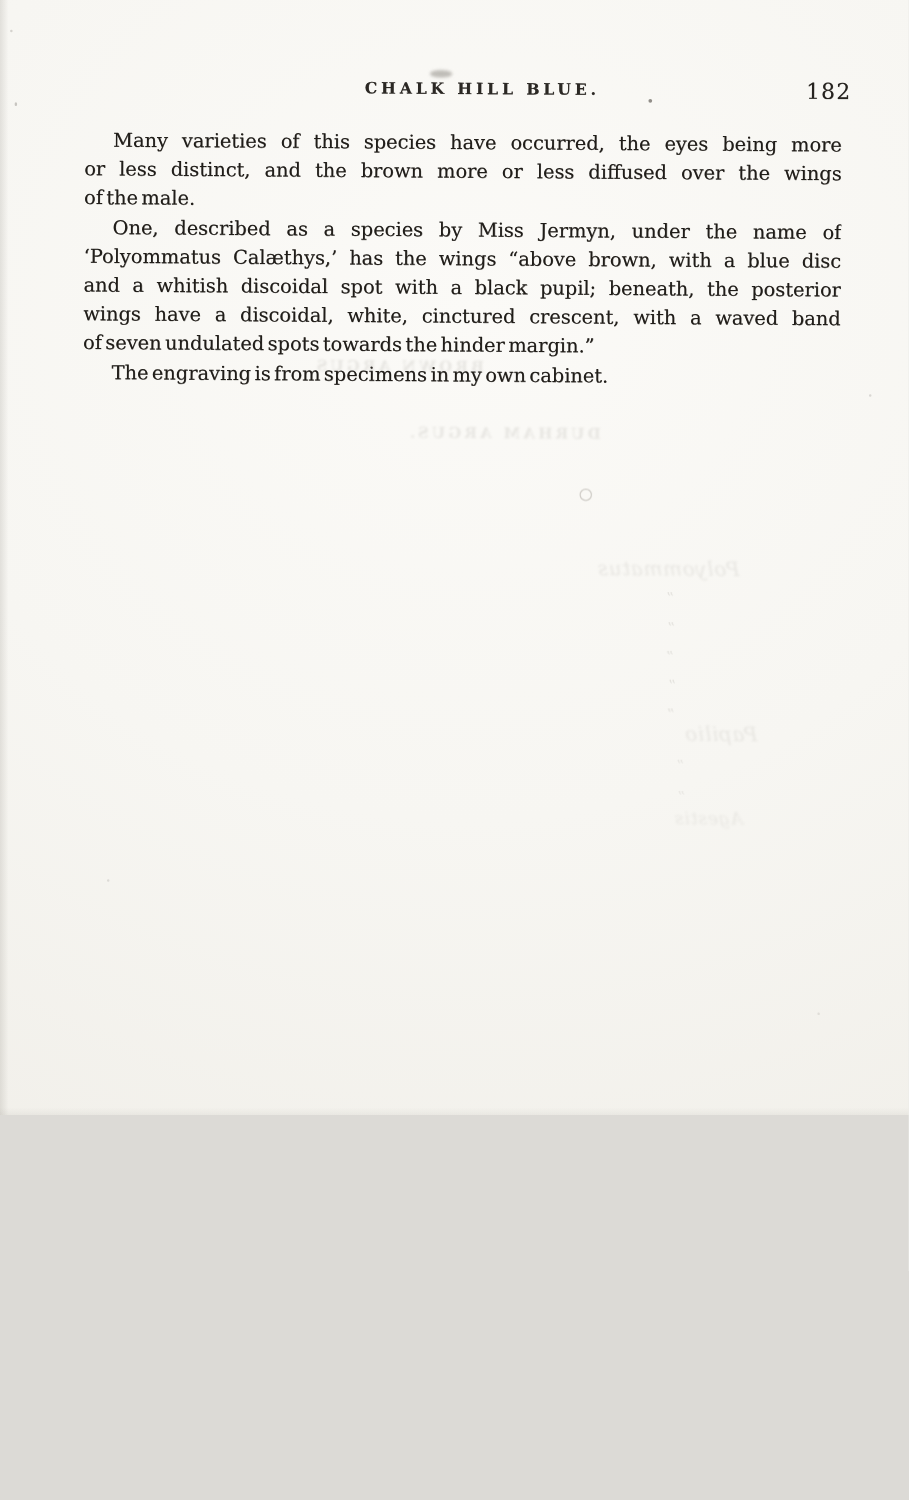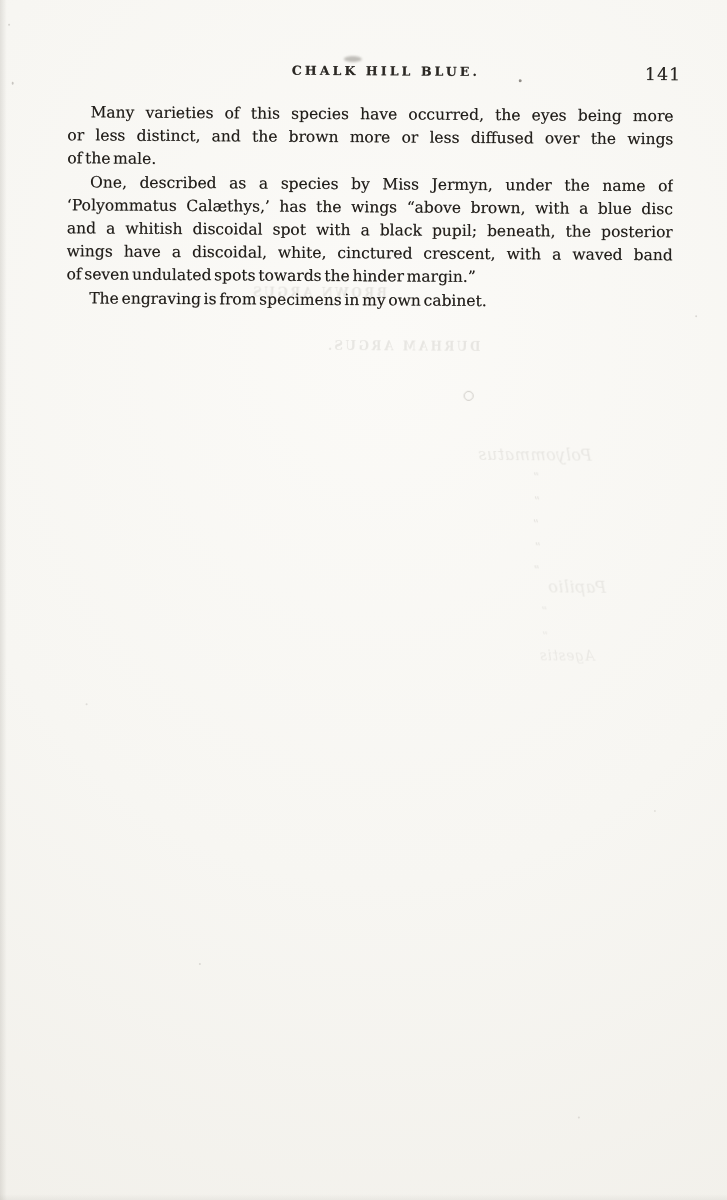--- a/index.html
+++ b/index.html
@@ -1,18 +1,18 @@
 <!DOCTYPE html>
 <html><head>
 <meta charset="utf-8">
 <style>
   html,body{margin:0;padding:0;background:#dcdad6;}
   .page{
     position:relative;
-    width:727px;height:1200px;
+    width:727px;height:892px;
     overflow:hidden;
     background:#f7f6f2;
     background-image:radial-gradient(130% 95% at 52% 28%, #fbfaf7 0%, #f7f6f2 48%, #f0eee8 100%);
     font-family:"DejaVu Serif", serif;
     color:#24211d;
   }
   .edge-left{position:absolute;left:0;top:0;bottom:0;width:8px;
     background:linear-gradient(90deg, rgba(148,144,136,0.22), rgba(148,144,136,0) 85%);}
   .edge-bottom{position:absolute;left:0;right:0;bottom:0;height:6px;
     background:linear-gradient(0deg, rgba(148,144,136,0.10), rgba(148,144,136,0));}
@@ -77,21 +77,21 @@
   .curl{position:absolute;left:466px;top:388px;width:8px;height:8px;border-radius:50%;
     border:1px solid rgba(118,113,104,.32);filter:blur(0.4px);}
 </style>
 </head>
 <body>
 
 <div class="page">
   <div class="rotate">
 
     <div class="running-title">CHALK HILL BLUE.</div>
-    <div class="page-number">141</div>
+    <div class="page-number">182</div>
 
     <main class="textblock">
       <p class="para">
         <span class="line first">Many varieties of this species have occurred, the eyes being more</span>
         <span class="line">or less distinct, and the brown more or less diffused over the wings</span>
         <span class="line last">of the male.</span>
       </p>
       <p class="para">
         <span class="line first">One, described as a species by Miss Jermyn, under the name of</span>
         <span class="line">‘Polyommatus Calæthys,’ has the wings “above brown, with a blue disc</span>

